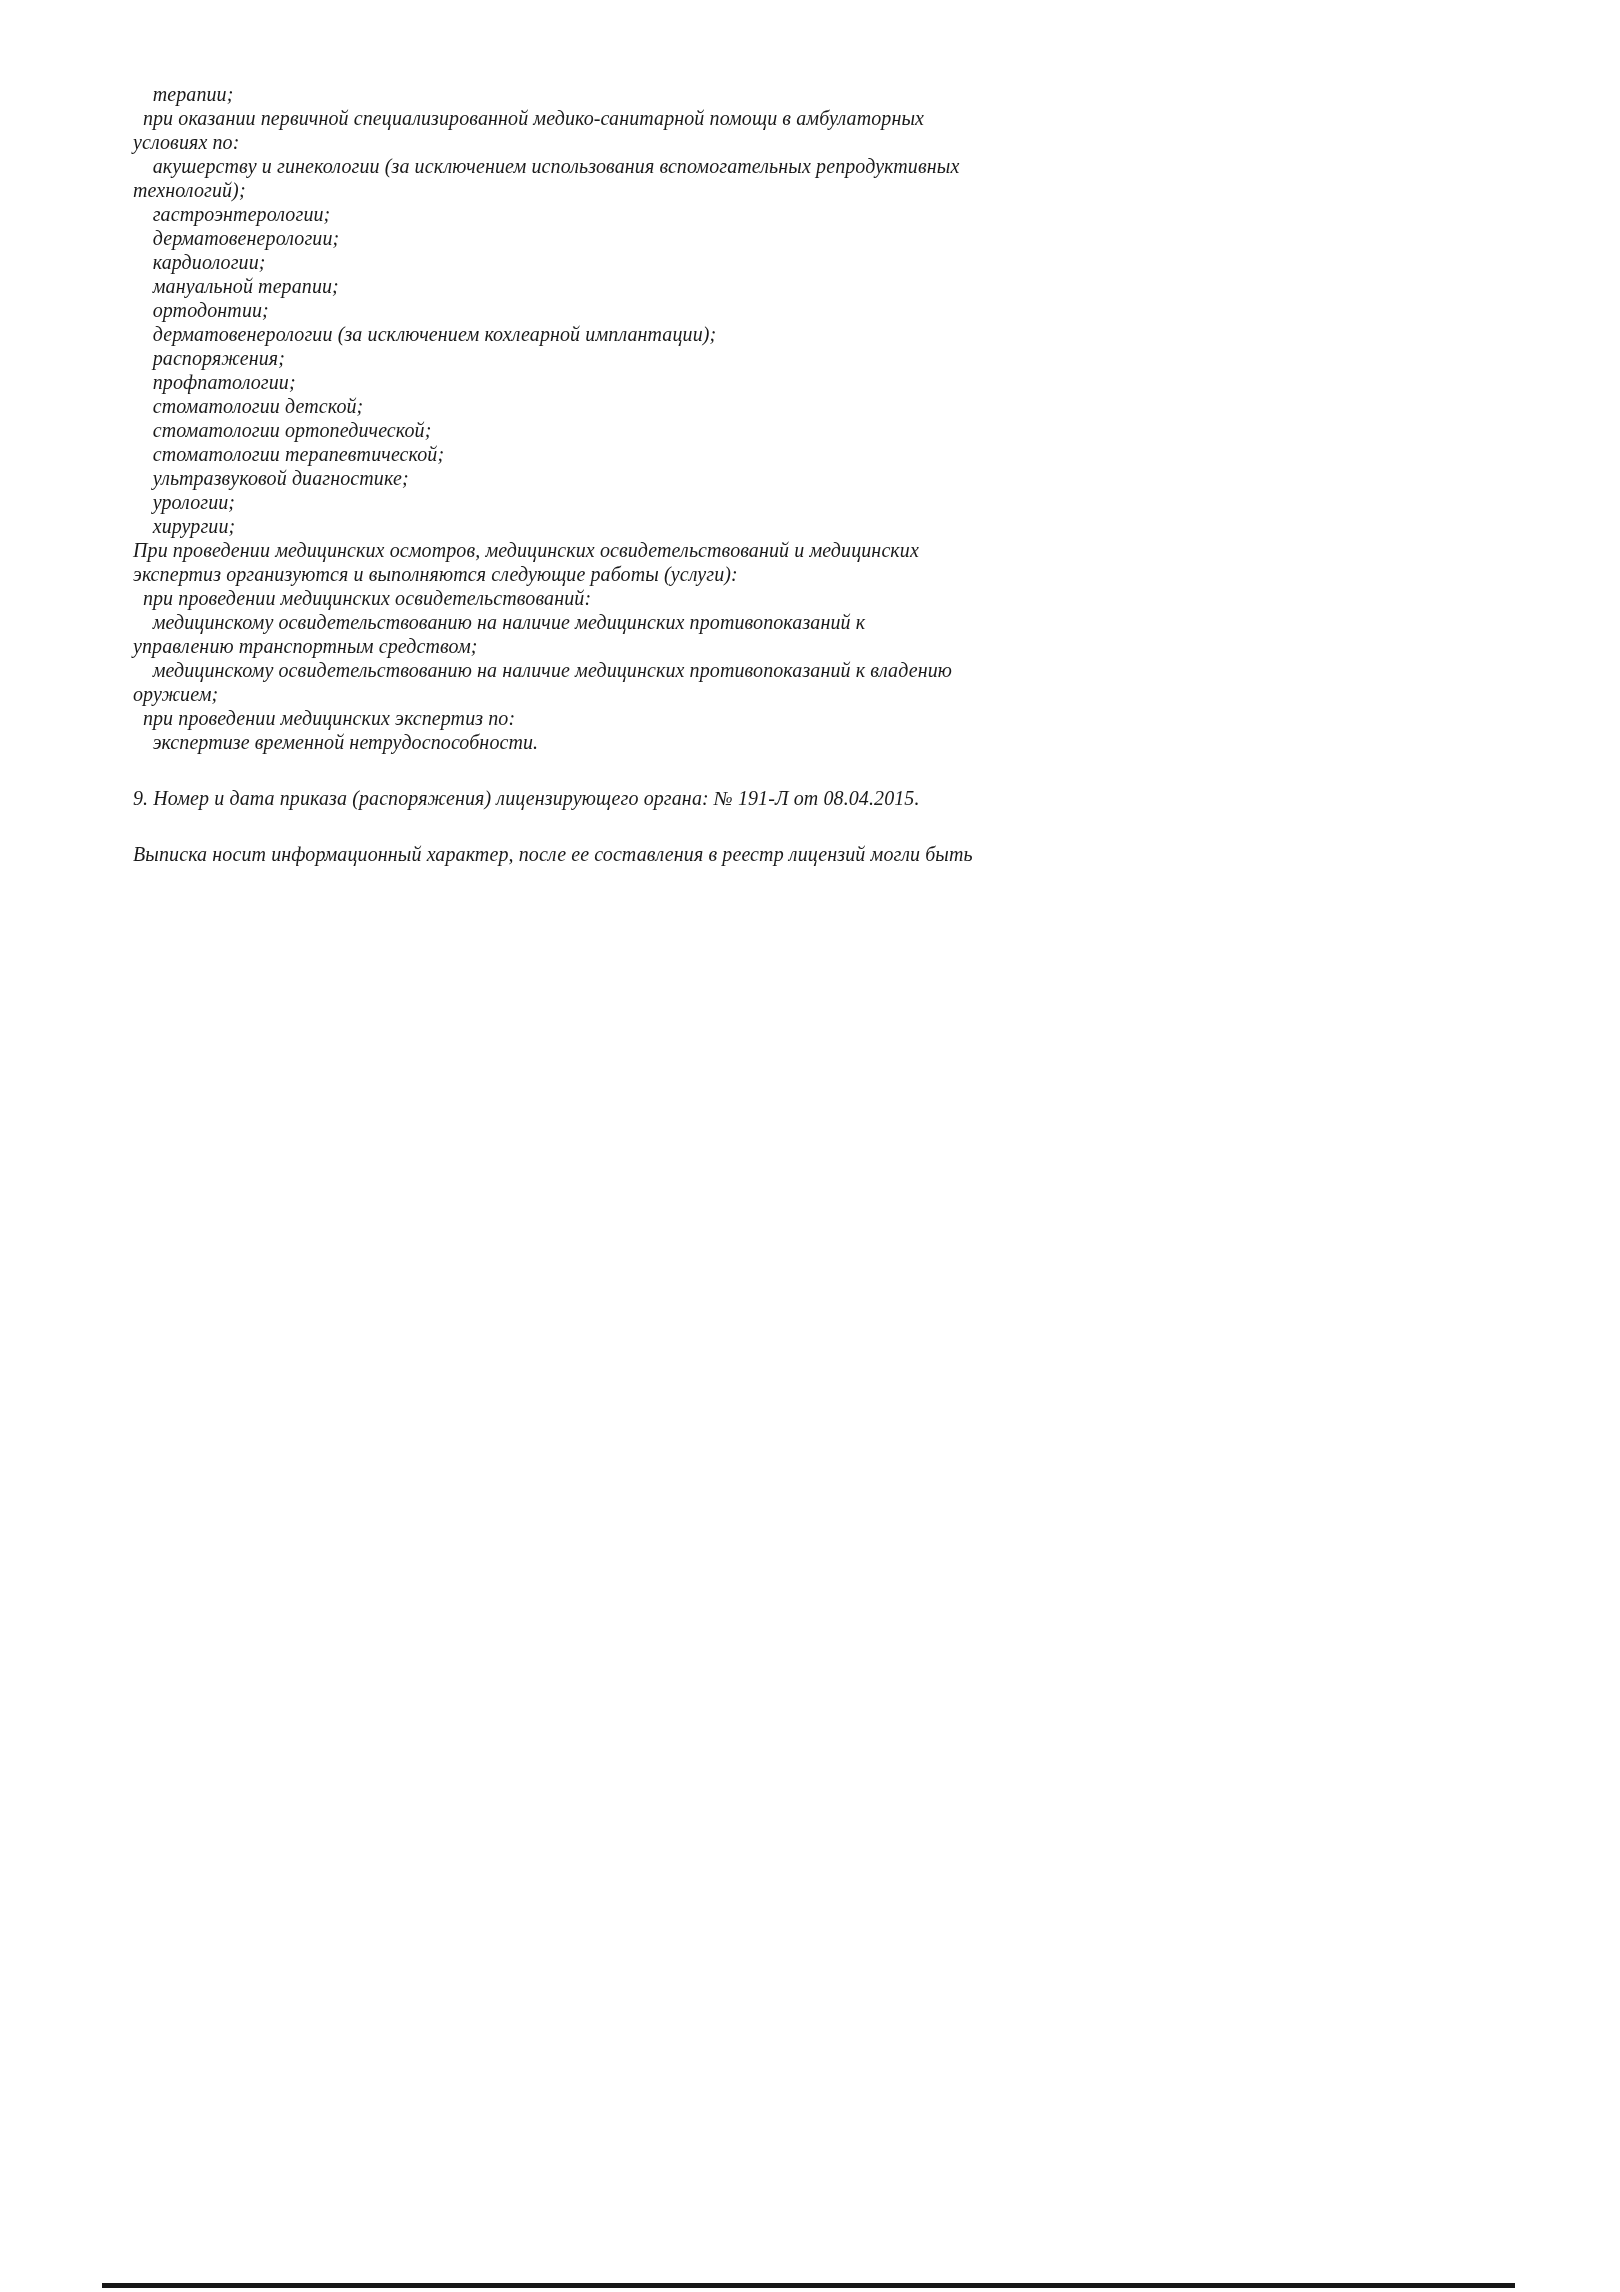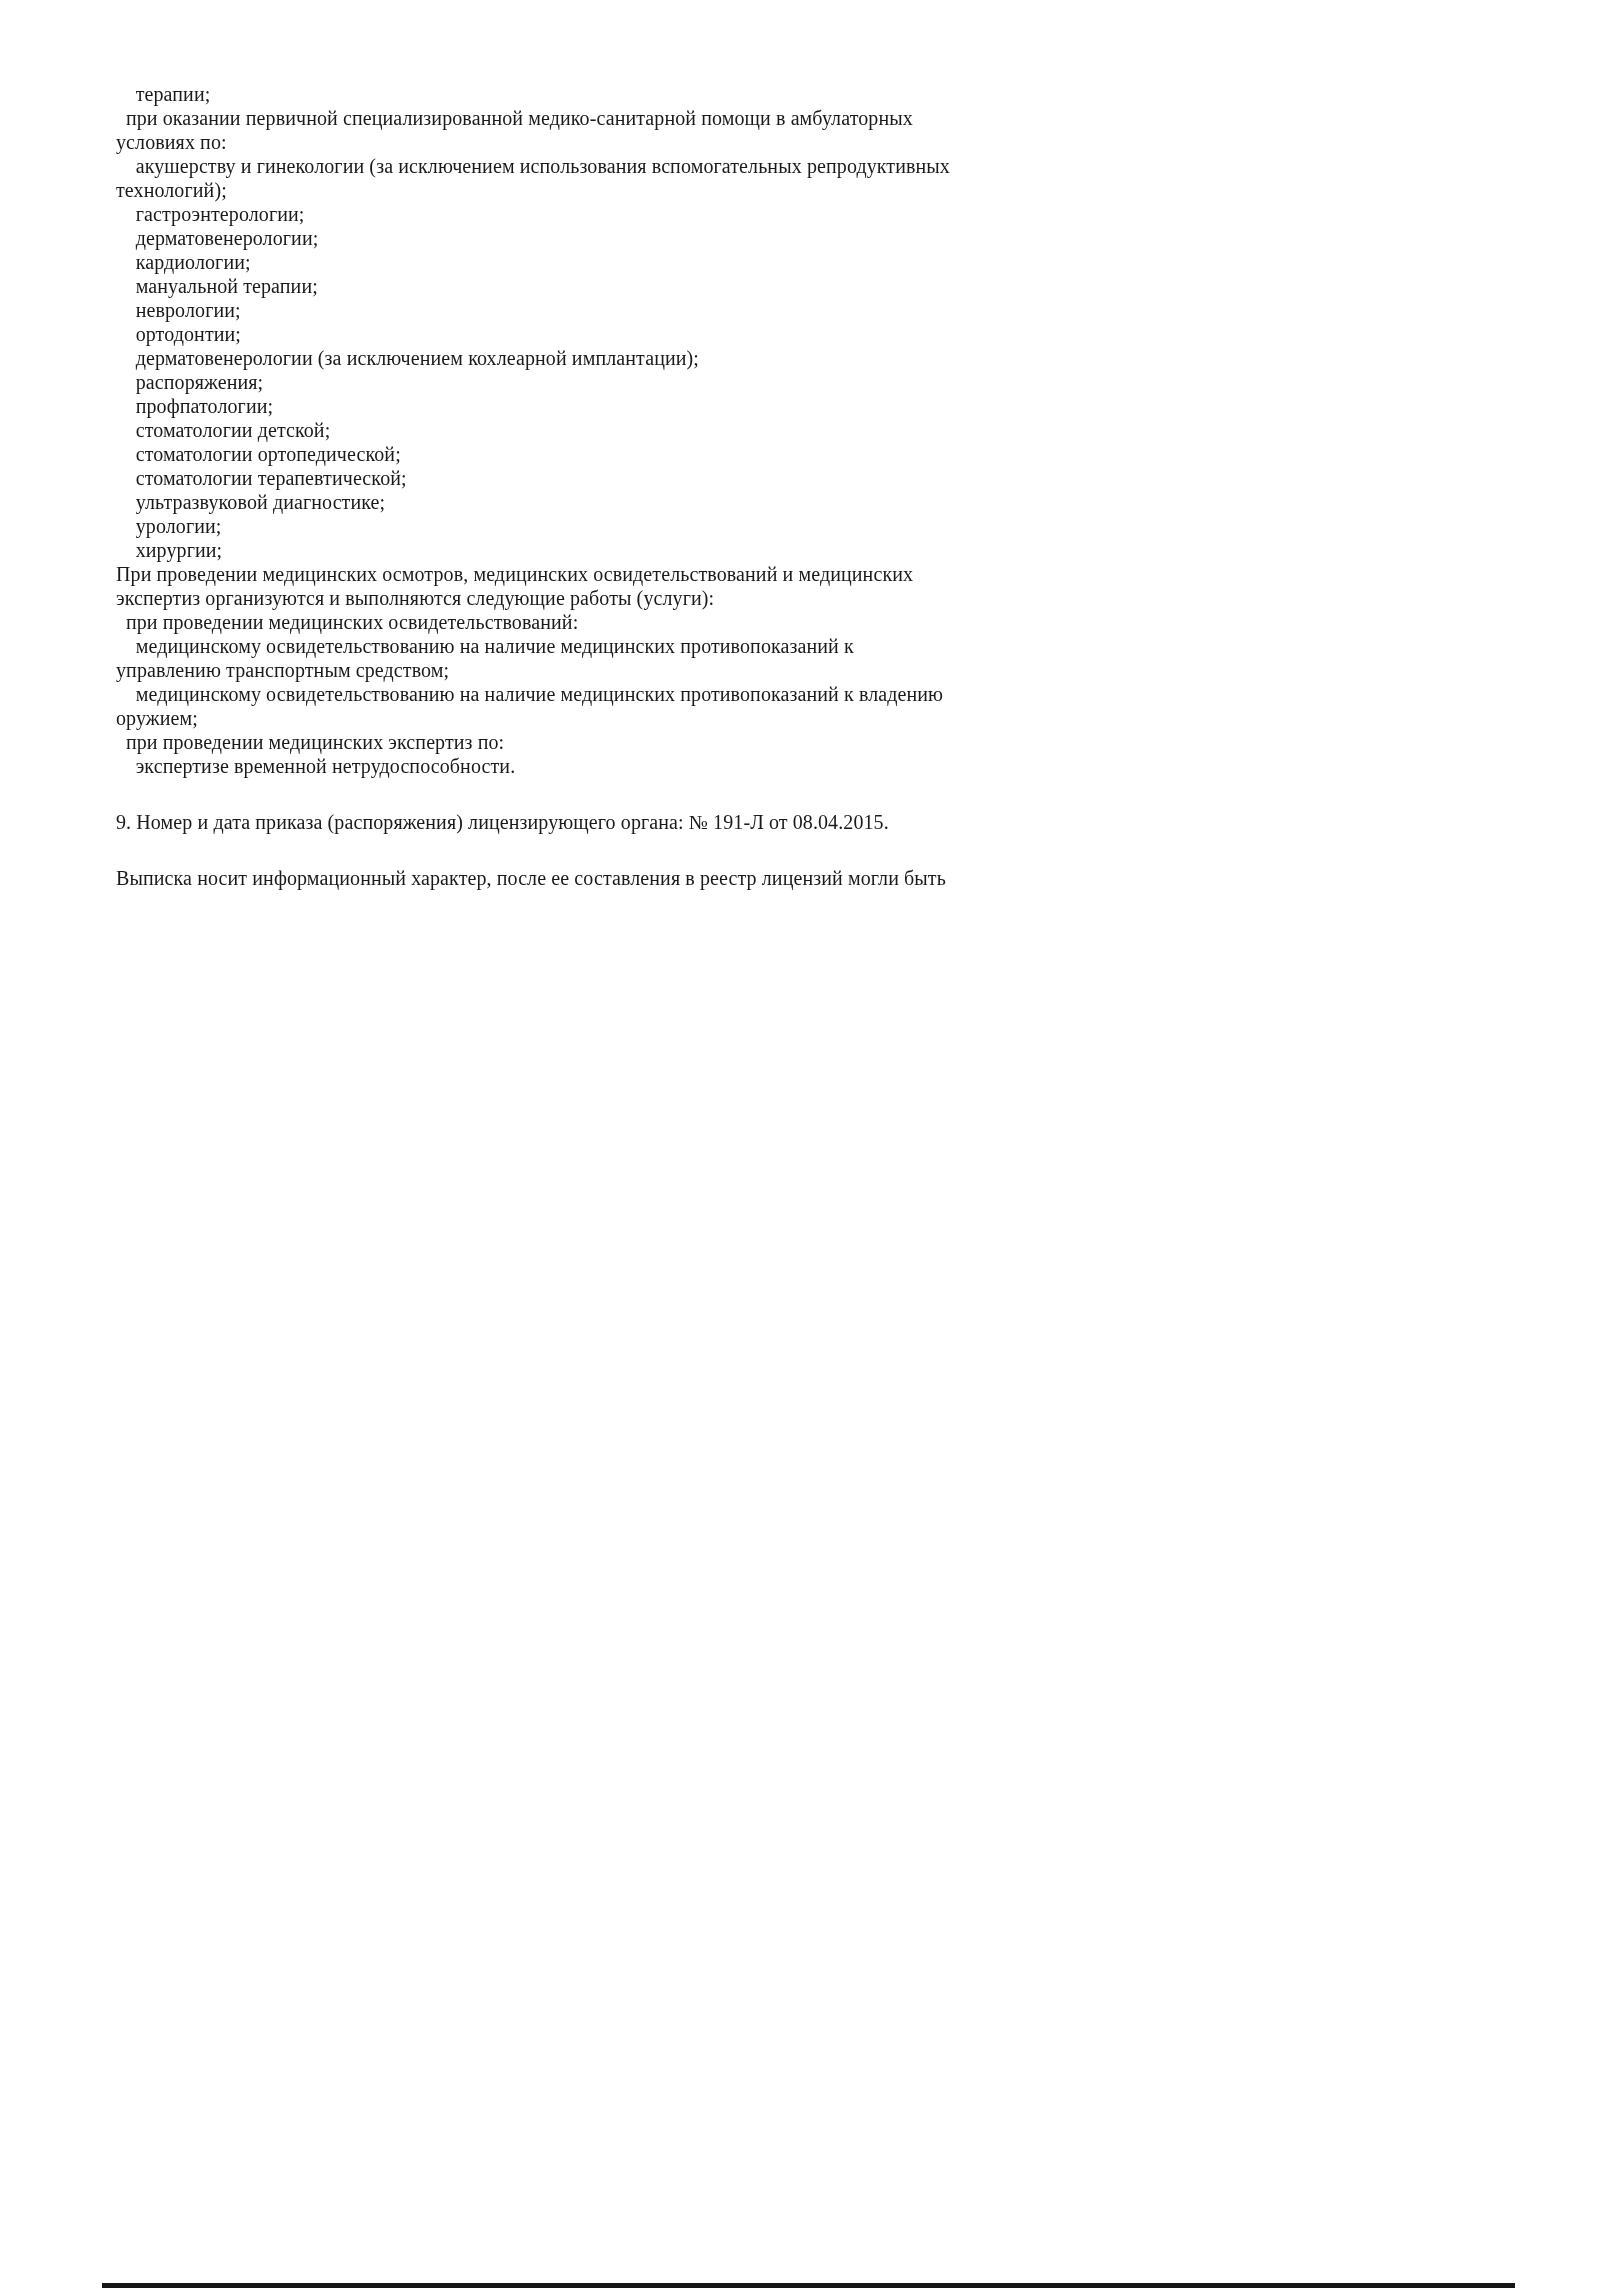--- a/index.html
+++ b/index.html
@@ -11,23 +11,24 @@
     position: relative;
     width: 1620px;
     height: 2293px;
     background: #ffffff;
     overflow: hidden;
     font-family: "Liberation Serif", "DejaVu Serif", serif;
     color: #1a1a1a;
   }
   .text-block {
     position: absolute;
-    left: 116px;
+    left: 133px;
     top: 82px;
     width: 1397px;
+    font-style: italic;
   }
   .line {
     font-size: 20px;
     line-height: 24px;
     white-space: nowrap;
     letter-spacing: 0.1px;
   }
   .indent-item { padding-left: 19.7px; }
   .indent-sub  { padding-left: 9.9px; }
   .gap-before  { margin-top: 32px; }
@@ -47,21 +48,20 @@
   <div class="text-block">
     <div class="line indent-item">терапии;</div>
     <div class="line indent-sub">при оказании первичной специализированной медико-санитарной помощи в амбулаторных</div>
     <div class="line">условиях по:</div>
     <div class="line indent-item">акушерству и гинекологии (за исключением использования вспомогательных репродуктивных</div>
     <div class="line">технологий);</div>
     <div class="line indent-item">гастроэнтерологии;</div>
     <div class="line indent-item">дерматовенерологии;</div>
     <div class="line indent-item">кардиологии;</div>
     <div class="line indent-item">мануальной терапии;</div>
-    <div class="line indent-item">неврологии;</div>
     <div class="line indent-item">ортодонтии;</div>
     <div class="line indent-item">дерматовенерологии (за исключением кохлеарной имплантации);</div>
     <div class="line indent-item">распоряжения;</div>
     <div class="line indent-item">профпатологии;</div>
     <div class="line indent-item">стоматологии детской;</div>
     <div class="line indent-item">стоматологии ортопедической;</div>
     <div class="line indent-item">стоматологии терапевтической;</div>
     <div class="line indent-item">ультразвуковой диагностике;</div>
     <div class="line indent-item">урологии;</div>
     <div class="line indent-item">хирургии;</div>

